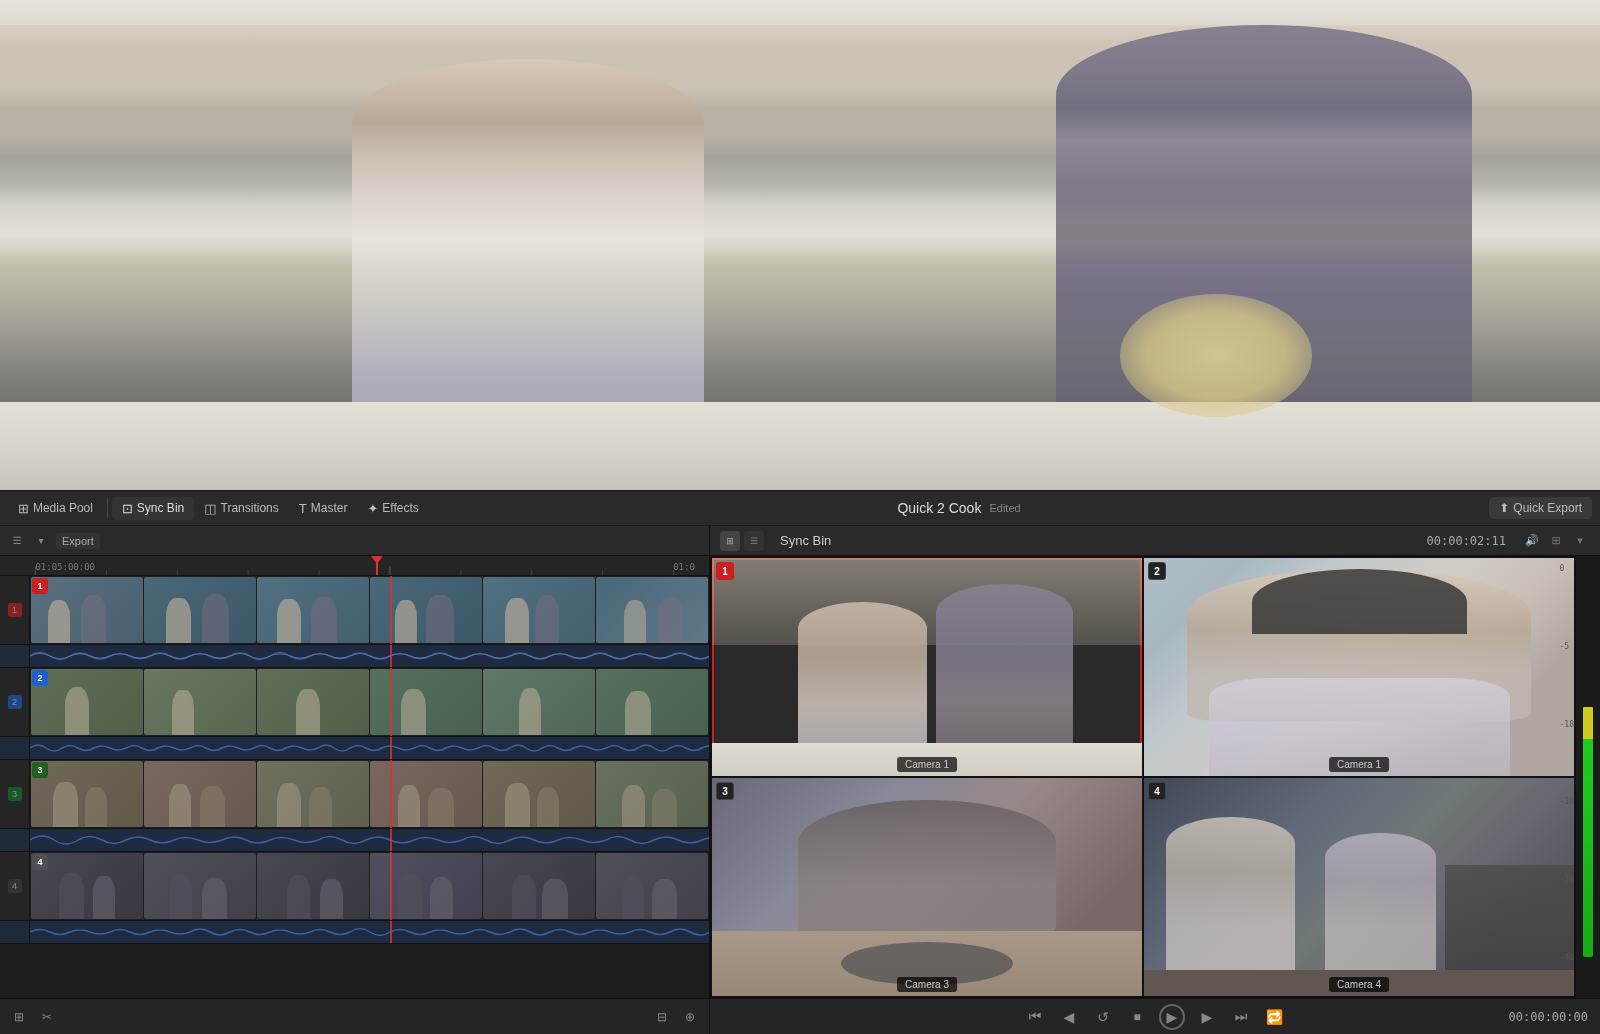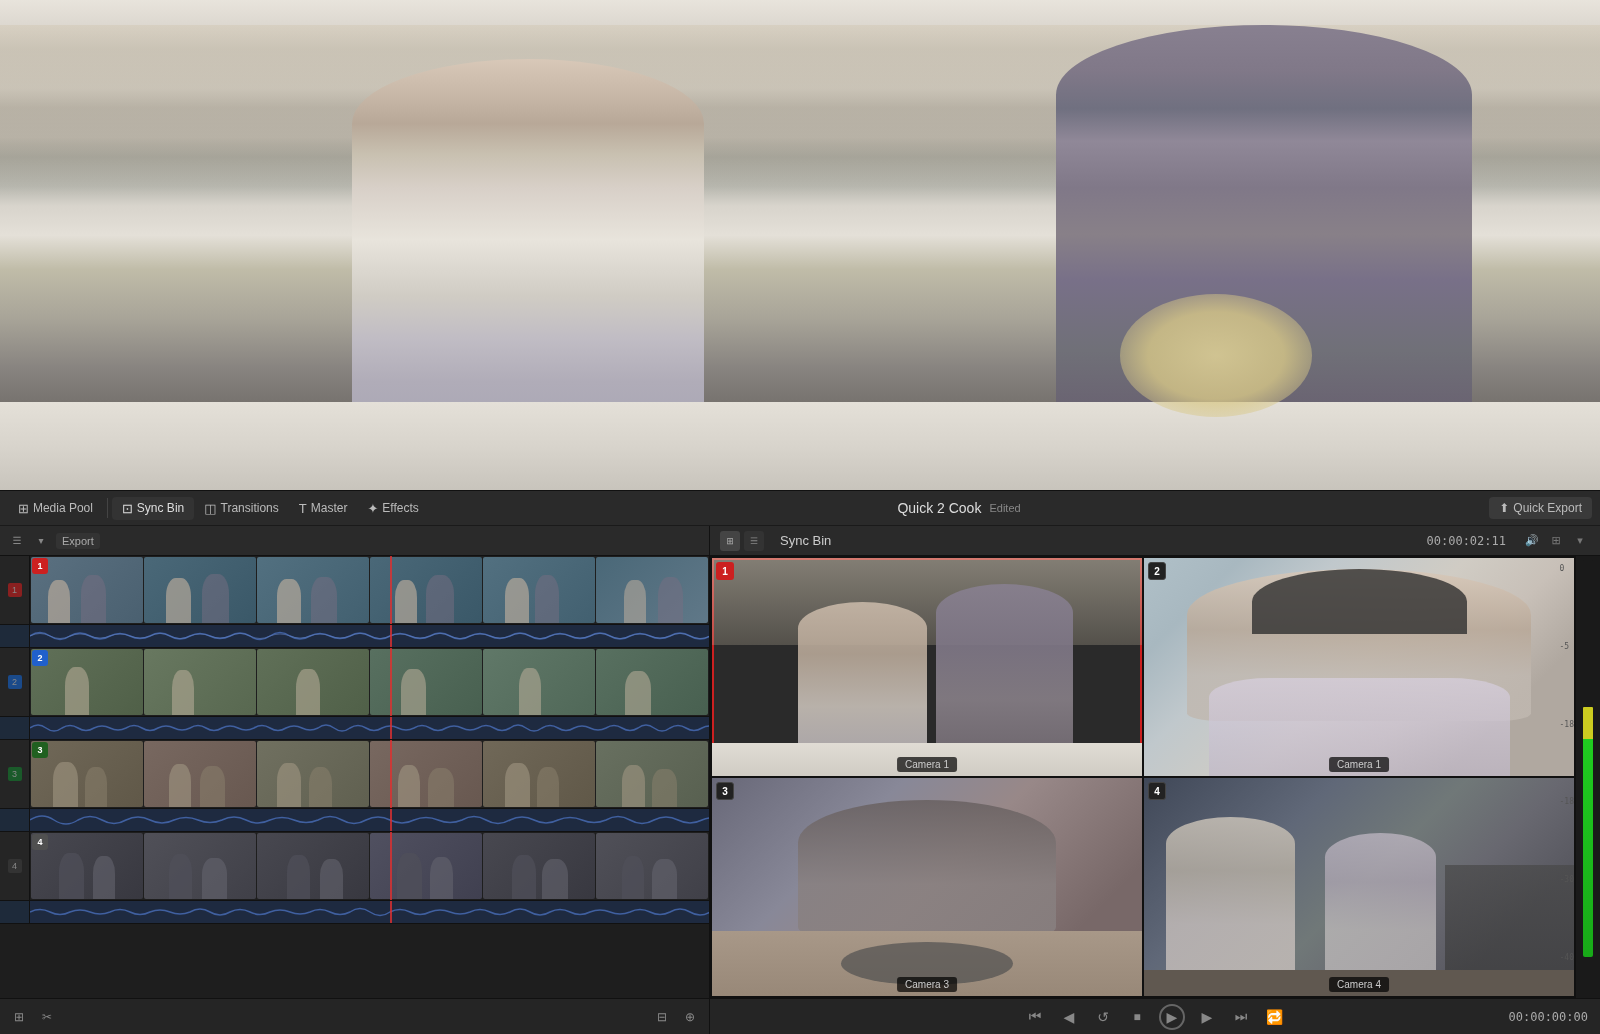--- a/index.html
+++ b/index.html
@@ -540,20 +540,43 @@
 <div id="main-content">
 
   <div id="timeline-section">
 
     <div id="timeline-header">
       <div class="timeline-ctrl-btn">☰</div>
       <div class="timeline-ctrl-btn">▾</div>
       <div class="timeline-label">Export</div>
     </div>
 
+    <div class="timeline-ruler">
+      <div style="position:absolute;top:0;left:0;right:0;bottom:0;display:flex;align-items:flex-end;padding:0 4px;">
+        <div style="position:absolute;left:5%;font-size:9px;color:#777;font-family:monospace;bottom:3px;">01:05:00:00</div>
+        <div style="position:absolute;right:2%;font-size:9px;color:#777;font-family:monospace;bottom:3px;">01:0</div>
+      </div>
+
+      <svg width="100%" height="20" style="position:absolute;top:0;left:0;">
+        <line x1="5%" y1="10" x2="5%" y2="20" stroke="#555" stroke-width="1"></line>
+        <line x1="15%" y1="14" x2="15%" y2="20" stroke="#444" stroke-width="1"></line>
+        <line x1="25%" y1="14" x2="25%" y2="20" stroke="#444" stroke-width="1"></line>
+        <line x1="35%" y1="14" x2="35%" y2="20" stroke="#444" stroke-width="1"></line>
+        <line x1="45%" y1="14" x2="45%" y2="20" stroke="#444" stroke-width="1"></line>
+        <line x1="55%" y1="10" x2="55%" y2="20" stroke="#555" stroke-width="1"></line>
+        <line x1="65%" y1="14" x2="65%" y2="20" stroke="#444" stroke-width="1"></line>
+        <line x1="75%" y1="14" x2="75%" y2="20" stroke="#444" stroke-width="1"></line>
+        <line x1="85%" y1="14" x2="85%" y2="20" stroke="#444" stroke-width="1"></line>
+        <line x1="95%" y1="14" x2="95%" y2="20" stroke="#444" stroke-width="1"></line>
+      </svg>
+
+      <div style="position:absolute;top:0;left:53%;width:2px;height:100%;background:#e03030;z-index:10;">
+        <div style="position:absolute;top:0;left:-5px;width:0;height:0;border-left:6px solid transparent;border-right:6px solid transparent;border-top:8px solid #e03030;"></div>
+      </div>
+    </div>
 
     <div id="tracks-area">
 
       <div class="track-row">
         <div class="track-label">
           <div class="track-num" style="background:#8a2020;">1</div>
         </div>
         <div class="track-content video-track" style="position:relative;">
           <div style="display:flex;height:100%;gap:1px;padding:1px;">
 

